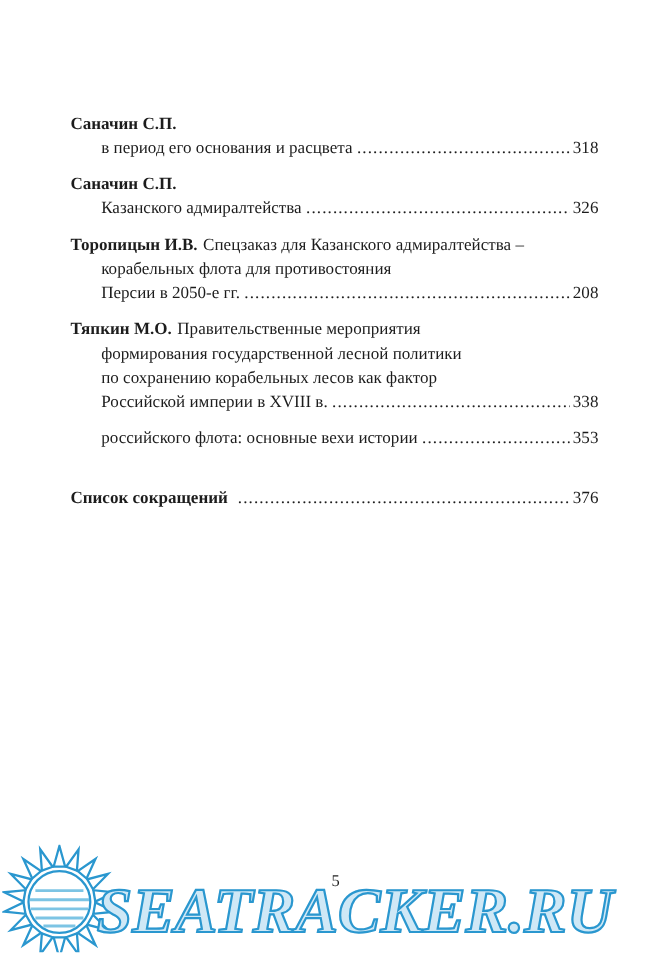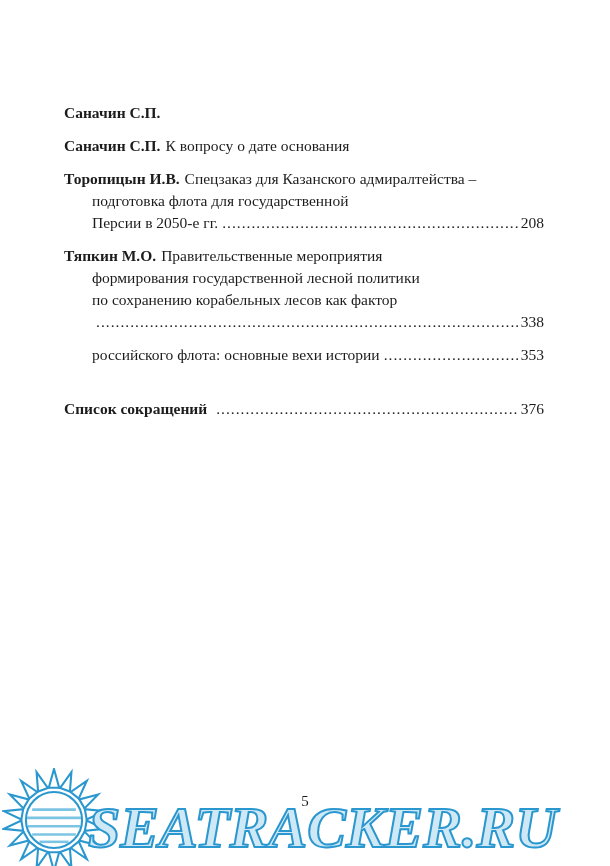--- a/index.html
+++ b/index.html
@@ -104,56 +104,66 @@
 <body>
 
 <div class="page">
 
   <div class="toc">
 
     <div class="toc-entry">
       <div class="toc-line">
         <span class="author">Саначин С.П.</span>
       </div>
+      <div class="toc-line cont">
+        <span class="title">в период его основания и расцвета</span>
+        <span class="dots"></span>
+        <span class="pageno">318</span>
+      </div>
     </div>
 
     <div class="toc-entry">
       <div class="toc-line">
         <span class="author">Саначин С.П.</span>
-        <span class="title">К вопросу о дате основания</span>
+      </div>
+      <div class="toc-line cont">
+        <span class="title">Казанского адмиралтейства</span>
+        <span class="dots"></span>
+        <span class="pageno">326</span>
       </div>
     </div>
 
     <div class="toc-entry">
       <div class="toc-line">
         <span class="author">Торопицын И.В.</span>
         <span class="title">Спецзаказ для Казанского адмиралтейства –</span>
       </div>
       <div class="toc-line cont">
-        <span class="title">подготовка флота для государственной</span>
+        <span class="title">корабельных флота для противостояния</span>
       </div>
       <div class="toc-line cont">
         <span class="title">Персии в 2050-е гг.</span>
         <span class="dots"></span>
         <span class="pageno">208</span>
       </div>
     </div>
 
     <div class="toc-entry">
       <div class="toc-line">
         <span class="author">Тяпкин М.О.</span>
         <span class="title">Правительственные мероприятия</span>
       </div>
       <div class="toc-line cont">
         <span class="title">формирования государственной лесной политики</span>
       </div>
       <div class="toc-line cont">
         <span class="title">по сохранению корабельных лесов как фактор</span>
       </div>
       <div class="toc-line cont">
+        <span class="title">Российской империи в XVIII в.</span>
         <span class="dots"></span>
         <span class="pageno">338</span>
       </div>
     </div>
 
     <div class="toc-entry">
       <div class="toc-line cont">
         <span class="title">российского флота: основные вехи истории</span>
         <span class="dots"></span>
         <span class="pageno">353</span>

